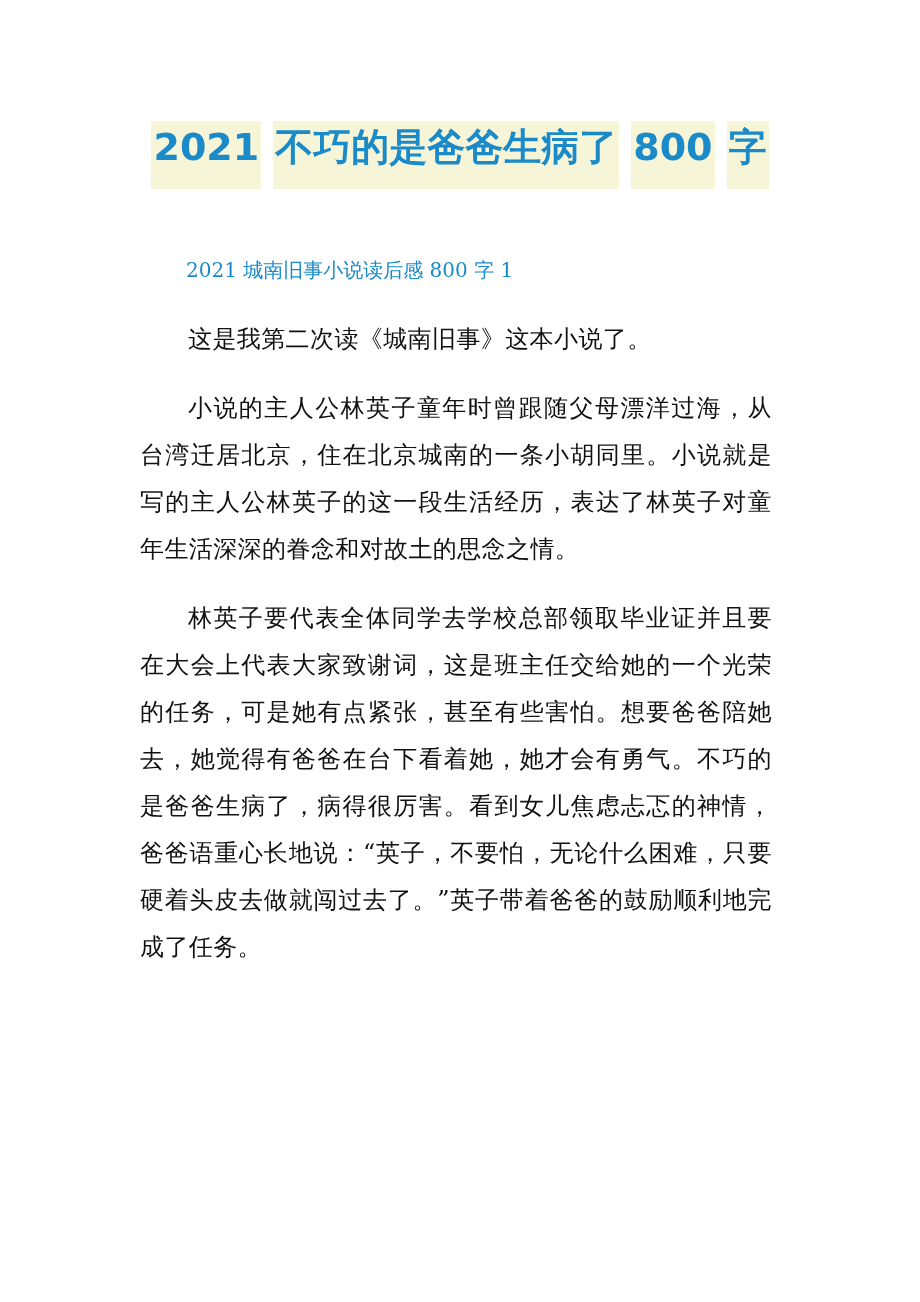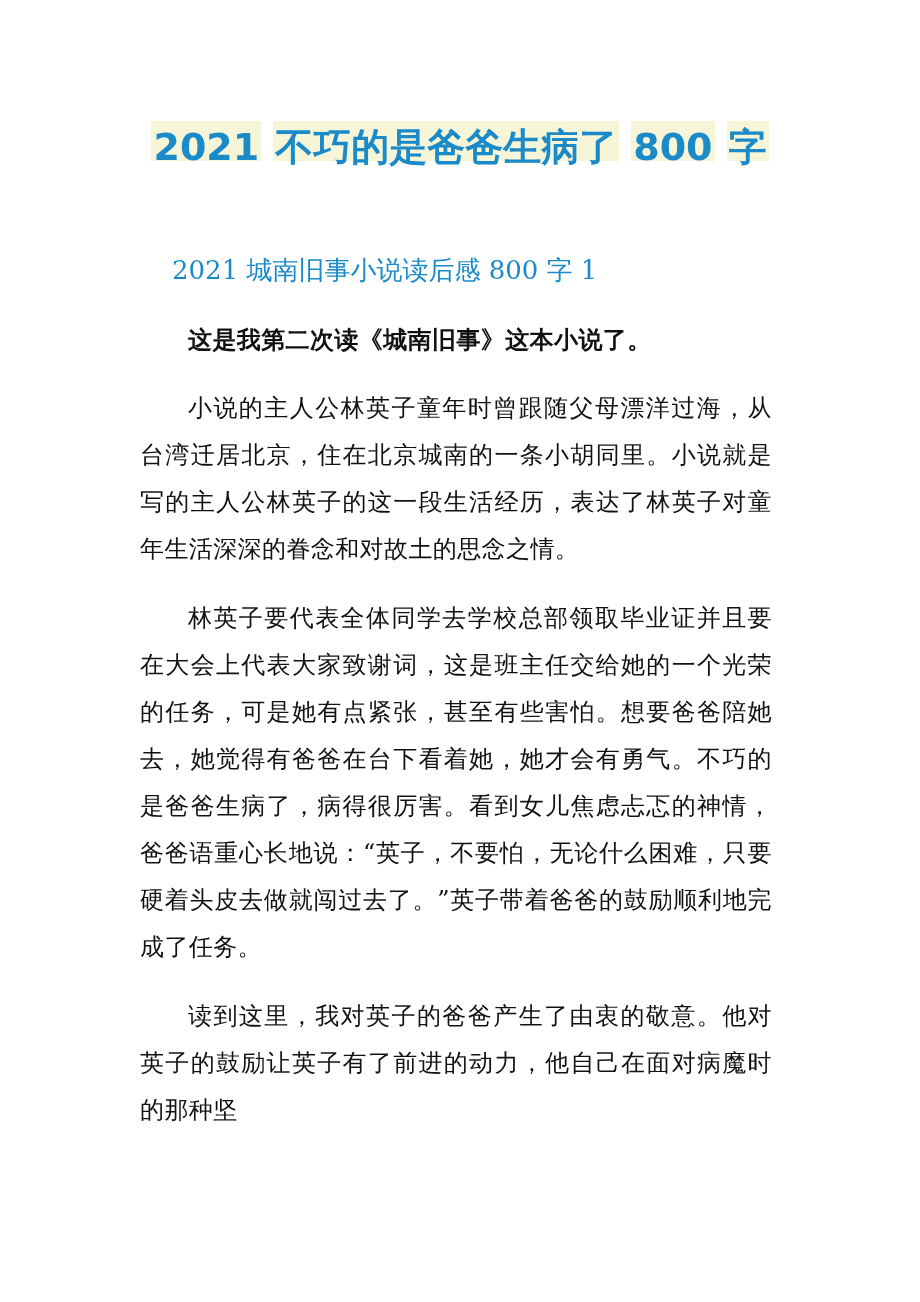--- a/index.html
+++ b/index.html
@@ -25,30 +25,30 @@
       font-size: 0;
     }
     .title-seg {
       display: inline-block;
       background: #f7f5d8;
       color: #1a8ac8;
       font-family: "DejaVu Sans", "Liberation Sans", sans-serif;
       font-weight: bold;
       font-size: 38px;
       line-height: 52px;
-      height: 40px;
+      height: 68px;
       padding: 0 2px;
       margin: 0 6px;
       vertical-align: top;
     }
     .section-heading {
       position: absolute;
       top: 255px;
-      left: 172px;
-      font-size: 26px;
+      left: 186px;
+      font-size: 20px;
       line-height: 30px;
       color: #1a8ac8;
       white-space: nowrap;
     }
     .body-text {
       position: absolute;
       left: 140px;
       width: 632px;
       top: 316px;
     }
@@ -56,30 +56,28 @@
       margin: 0 0 22px 0;
       font-size: 24px;
       line-height: 47px;
       text-indent: 48px;
       text-align: justify;
       letter-spacing: 0.4px;
       word-break: break-all;
     }
     .para.first {
       margin-bottom: 22px;
-      font-weight: bold;
     }
   </style>
 </head>
 <body>
 
 <div class="title-row">
   <span class="title-seg">2021</span><span class="title-seg">不巧的是爸爸生病了</span><span class="title-seg">800</span><span class="title-seg">字</span>
 </div>
 
 <div class="section-heading">2021 城南旧事小说读后感 800 字 1</div>
 
 <div class="body-text">
   <p class="para first">这是我第二次读《城南旧事》这本小说了。</p>
   <p class="para">小说的主人公林英子童年时曾跟随父母漂洋过海，从台湾迁居北京，住在北京城南的一条小胡同里。小说就是写的主人公林英子的这一段生活经历，表达了林英子对童年生活深深的眷念和对故土的思念之情。</p>
   <p class="para">林英子要代表全体同学去学校总部领取毕业证并且要在大会上代表大家致谢词，这是班主任交给她的一个光荣的任务，可是她有点紧张，甚至有些害怕。想要爸爸陪她去，她觉得有爸爸在台下看着她，她才会有勇气。不巧的是爸爸生病了，病得很厉害。看到女儿焦虑忐忑的神情，爸爸语重心长地说：“英子，不要怕，无论什么困难，只要硬着头皮去做就闯过去了。”英子带着爸爸的鼓励顺利地完成了任务。</p>
-  <p class="para">读到这里，我对英子的爸爸产生了由衷的敬意。他对英子的鼓励让英子有了前进的动力，他自己在面对病魔时的那种坚</p>
 </div>
 
 </body></html>

